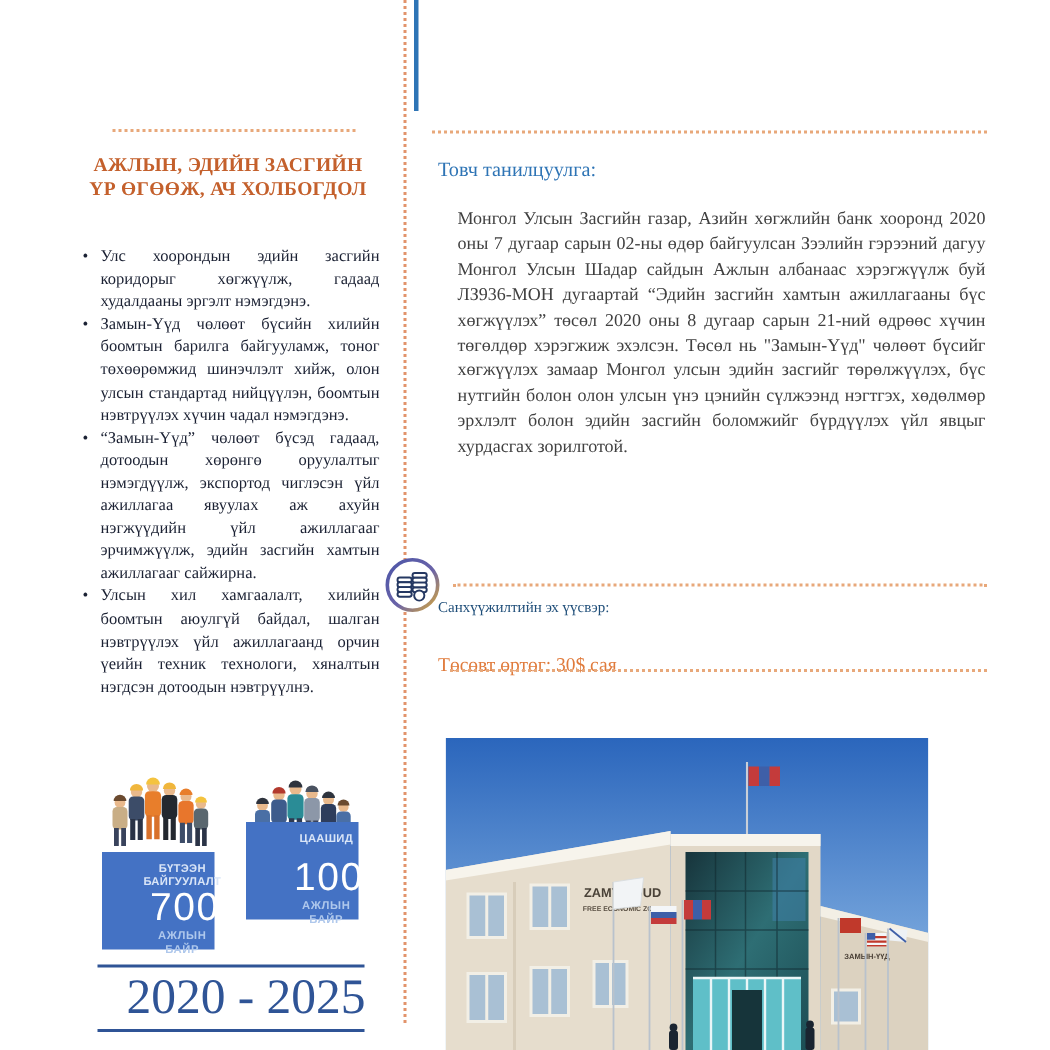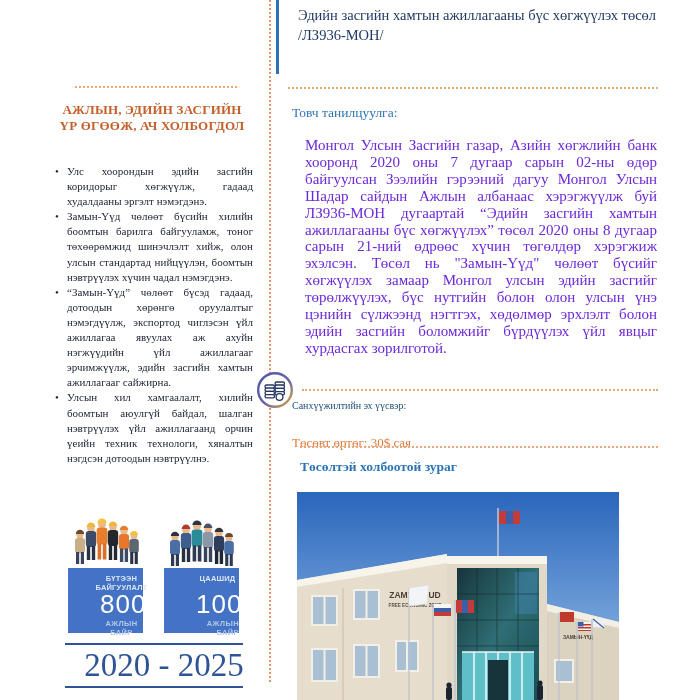--- a/index.html
+++ b/index.html
@@ -8,22 +8,22 @@
   .abs{position:absolute;}
 
   
   .v-dotted{left:269px;top:0;height:682px;width:0;border-left:2px dotted #E2936B;}
   .h-dotted{border-top:2px dotted #E8A87A;height:0;}
   .title-accent{left:276px;top:0;width:3px;height:74px;background:#2E74B5;}
 
   
   .page-title{left:298px;top:5px;width:362px;font-size:14.5px;line-height:20px;color:#1F3864;}
   .intro-heading{left:292px;top:105px;font-size:13.5px;color:#2E74B5;}
-  .paragraph{left:305px;top:137px;width:352px;font-size:15px;line-height:16.9px;
-             text-align:justify;color:#6d28d9;}
+  .paragraph{left:305px;top:137px;width:352px;font-size:12px;line-height:16.9px;
+             text-align:justify;color:#404040;}
   .funding-heading{left:292px;top:400px;font-size:10px;color:#1F4E79;}
   .funding-value{left:292px;top:420px;font-size:13px;color:#E07B3C;margin-top:15px;}
   .photo-heading{left:300px;top:459px;font-size:13.5px;font-weight:bold;color:#2E74B5;}
   .photo{left:297px;top:492px;width:322px;height:208px;overflow:hidden;}
 
   
   .coin{left:256px;top:371px;width:38px;height:38px;}
 
   
   .sidebar-sep{left:75px;top:86px;width:162px;}
@@ -34,43 +34,39 @@
   .bullet{display:flex;}
   .bullet .marker{flex:none;width:12px;}
 
   .icon-group{width:70px;height:60px;}
   .workers{left:72px;top:515px;}
   .business{left:167px;top:517px;}
 
   .stat-box{width:75px;height:65px;background:#4472C4;color:#fff;text-align:center;
             font-family:"Liberation Sans",sans-serif;box-sizing:border-box;padding-top:7px;padding-left:32px;}
   .stat-box1{left:68px;top:568px;}
-  .stat-box2{left:164px;top:568px;text-align:right;}
+  .stat-box2{left:164px;top:548px;}
   .stat-label{font-size:7.5px;font-weight:bold;line-height:8.5px;color:#D9E5F7;
               letter-spacing:.2px;min-height:17px;display:flex;align-items:flex-start;
               justify-content:center;}
   .stat-value{font-size:26px;line-height:25px;font-weight:400;letter-spacing:1px;}
   .stat-unit{font-size:7.5px;font-weight:bold;color:#AFC8EC;letter-spacing:.4px;margin-top:2px;}
 
   .period-line{left:65px;width:178px;height:2px;background:#2F5496;}
   .period-text{left:75px;top:646px;width:178px;text-align:center;font-size:33px;
                line-height:38px;color:#2F5496;}
 </style>
 </head>
 <body>
 
 <div class="page">
 
   <div class="abs v-dotted"></div>
   <div class="abs title-accent"></div>
 
-  <div class="abs page-title">
-    <span style="display:block">Эдийн засгийн хамтын ажиллагааны бүс хөгжүүлэх төсөл</span>
-    <span style="display:block">/ЛЗ936-МОН/</span>
-  </div>
 
   <div class="abs h-dotted" style="left:288px;top:87px;width:370px;"></div>
 
   <div class="abs intro-heading">Товч танилцуулга:</div>
 
   <div class="abs paragraph">Монгол Улсын Засгийн газар, Азийн хөгжлийн банк хооронд 2020 оны 7 дугаар сарын 02-ны өдөр байгуулсан Зээлийн гэрээний дагуу Монгол Улсын Шадар сайдын Ажлын албанаас хэрэгжүүлж буй ЛЗ936-МОН дугаартай “Эдийн засгийн хамтын ажиллагааны бүс хөгжүүлэх” төсөл 2020 оны 8 дугаар сарын 21-ний өдрөөс хүчин төгөлдөр хэрэгжиж эхэлсэн. Төсөл нь "Замын-Үүд" чөлөөт бүсийг хөгжүүлэх замаар Монгол улсын эдийн засгийг төрөлжүүлэх, бүс нутгийн болон олон улсын үнэ цэнийн сүлжээнд нэгтгэх, хөдөлмөр эрхлэлт болон эдийн засгийн боломжийг бүрдүүлэх үйл явцыг хурдасгах зорилготой.</div>
 
   <div class="abs coin">
     <svg viewBox="0 0 38 38" width="38" height="38">
       <defs>
@@ -93,21 +89,20 @@
         <circle cx="23.5" cy="26" r="3.4"></circle>
       </g>
     </svg>
   </div>
 
   <div class="abs h-dotted" style="left:302px;top:389px;width:356px;"></div>
   <div class="abs funding-heading">Санхүүжилтийн эх үүсвэр:</div>
   <div class="abs funding-value">Төсөвт өртөг: 30$ сая</div>
   <div class="abs h-dotted" style="left:300px;top:446px;width:358px;"></div>
 
-  <div class="abs photo-heading">Төсөлтэй холбоотой зураг</div>
 
   <div class="abs photo">
     <svg viewBox="0 0 322 208" width="322" height="208">
       <defs>
         <linearGradient id="sky" x1="0" y1="0" x2="0" y2="1">
           <stop offset="0" stop-color="#2B66BC"></stop>
             <stop offset="1" stop-color="#9CC5EC"></stop>
         </linearGradient>
         <linearGradient id="glass" x1="0" y1="0" x2="1" y2="1">
           <stop offset="0" stop-color="#17343B"></stop>
@@ -336,21 +331,21 @@
           <path d="M58,20 a4,4 0 0 1 8,0 z" fill="#6B4A2F"></path>
          <rect x="57.2" y="24" width="9.6" height="14" rx="3" fill="#4A6FA5"></rect>
          <rect x="58.2" y="37" width="3.1" height="12" fill="#2E3A52"></rect>
           <rect x="62.7" y="37" width="3.1" height="12" fill="#2E3A52"></rect>
         </g>
     </svg>
   </div>
 
   <div class="abs stat-box stat-box1">
     <div class="stat-label">БҮТЭЭН БАЙГУУЛАЛТ</div>
-    <div class="stat-value">800</div>
+    <div class="stat-value">700</div>
     <div class="stat-unit">АЖЛЫН БАЙР</div>
   </div>
   <div class="abs stat-box stat-box2">
     <div class="stat-label">ЦААШИД</div>
     <div class="stat-value">1000</div>
     <div class="stat-unit">АЖЛЫН БАЙР</div>
   </div>
 
   <div class="abs period-line" style="top:643px;"></div>
   <div class="abs period-text">2020 - 2025</div>

